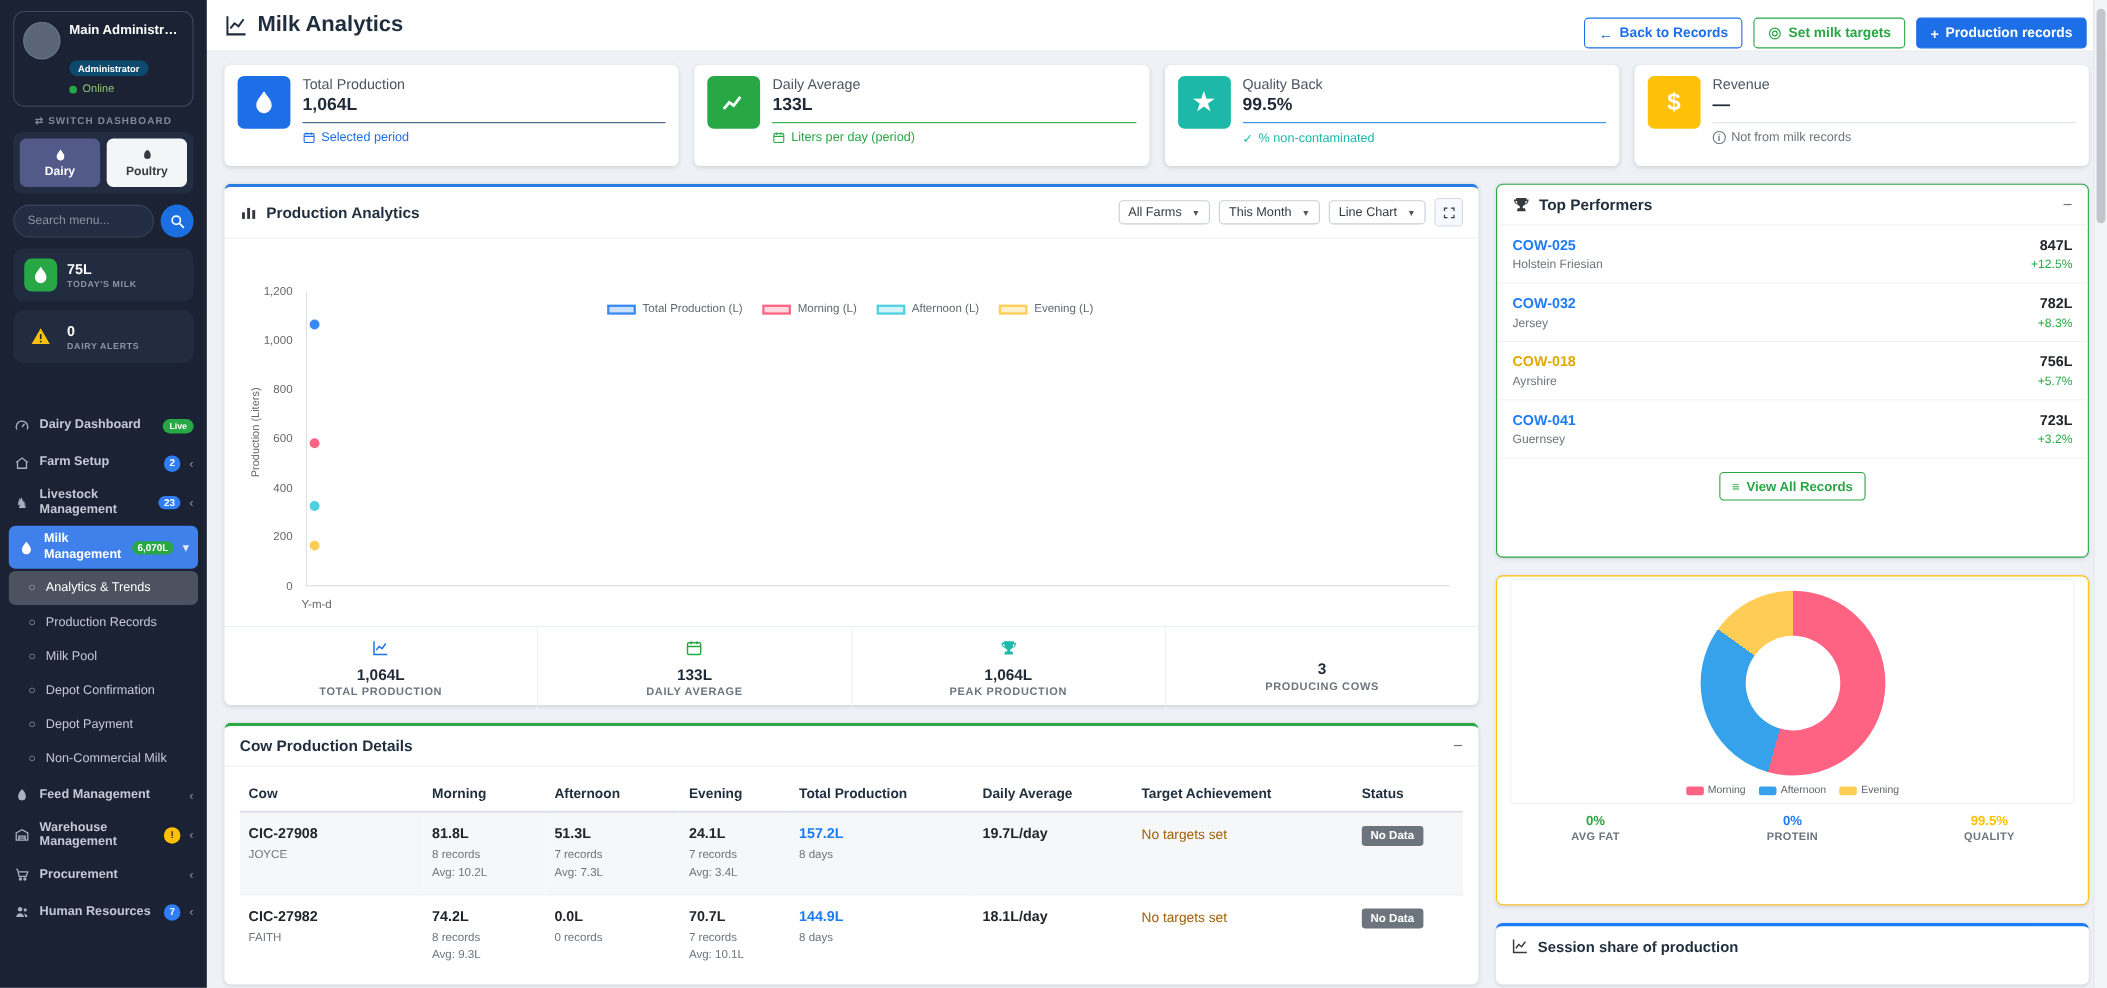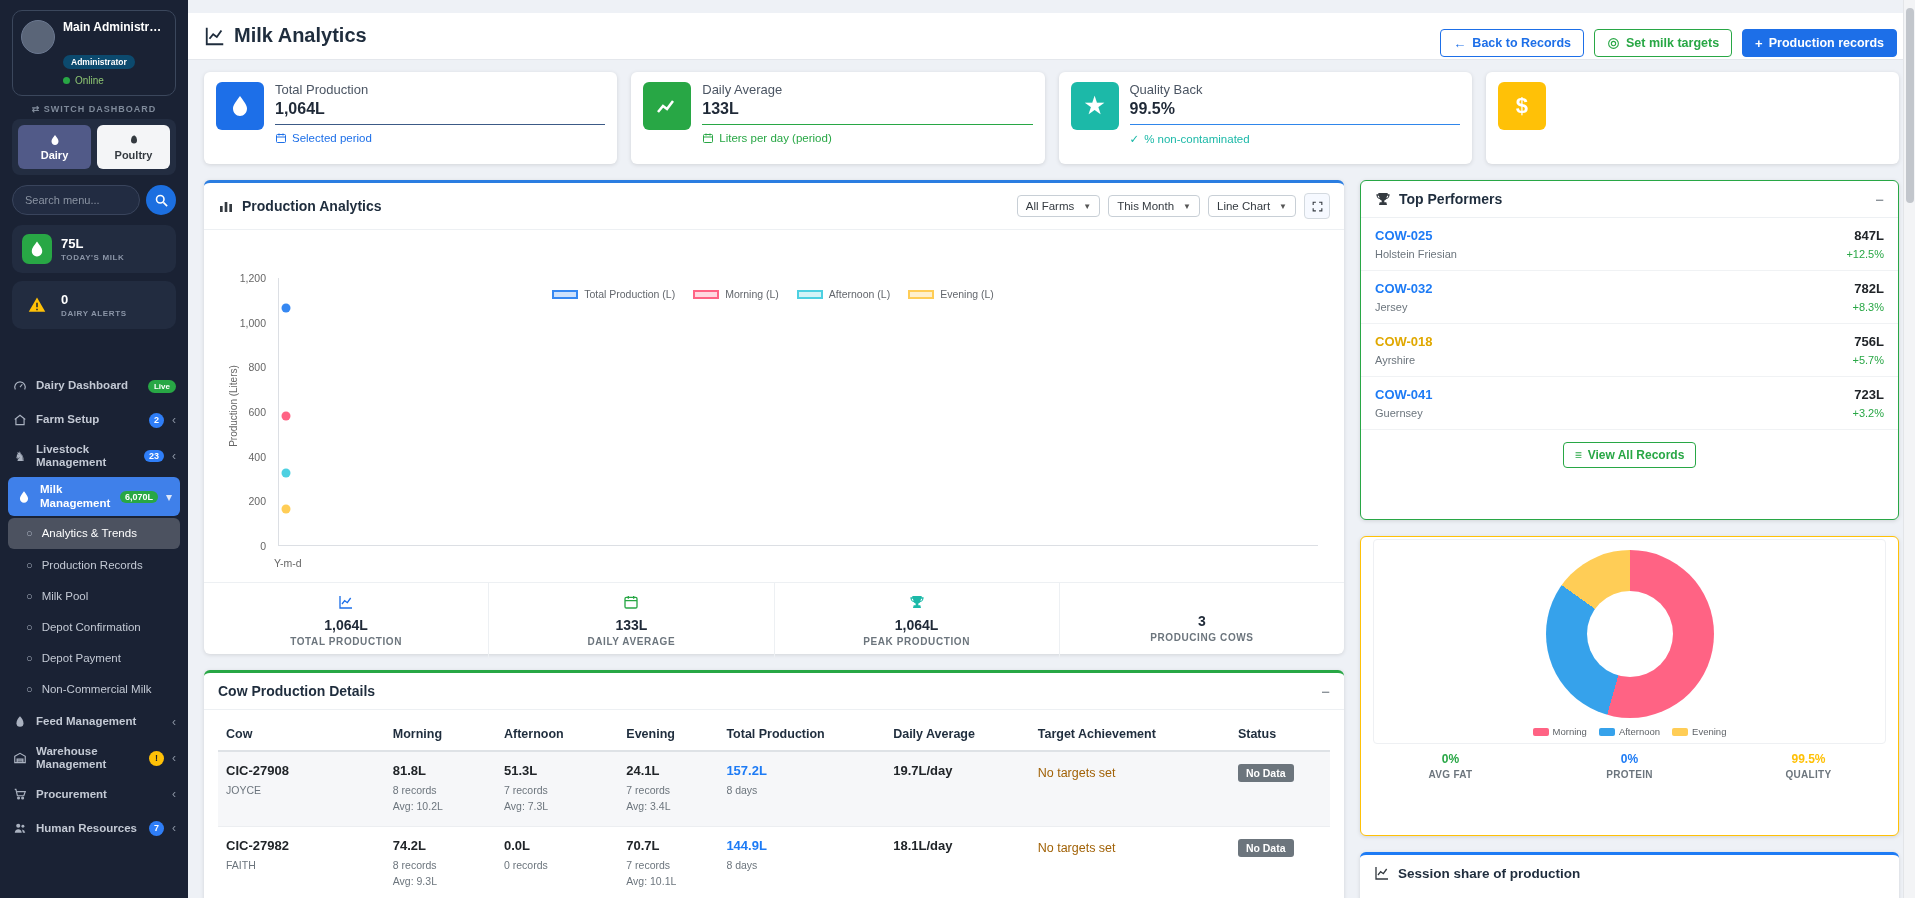--- a/index.html
+++ b/index.html
@@ -48,21 +48,21 @@
   .badge-live { background:#28a745; color:#fff; font-size:8px; font-weight:bold; border-radius:7px; padding:2px 6px; }
   .badge-circ { width:15px; height:15px; flex:0 0 15px; border-radius:50%; background:#2f7ef7; color:#fff; font-size:9px; font-weight:bold; display:flex; align-items:center; justify-content:center; }
   .badge-circ.yellow { background:#ffc107; color:#212529; }
   .badge-pill { background:#2f7ef7; color:#fff; font-size:9px; font-weight:bold; border-radius:8px; padding:1px 5px; }
   .badge-pill.green { background:#28a745; }
   .submenu-item { min-height:31px; display:flex; align-items:center; gap:9px; padding:5px 12px 5px 26px; color:#c3c9d4; font-size:11.5px; cursor:pointer; }
   .submenu-item .circ { color:#aab2c0; font-size:11px; }
   .submenu-item.active { background:rgba(255,255,255,.22); margin:1px 8px; padding-left:18px; border-radius:6px; color:#fff; }
 
   
-  .main { position:absolute; left:188px; top:13px; right:0; height:806px; }
+  .main { position:absolute; left:188px; top:0; right:0; height:806px; }
   .topbar { background:#fff; padding:11px 18px 12px 16px; border-bottom:1px solid #e4e7ec; position:relative; }
   .title-row { display:flex; align-items:center; gap:8px; }
   .title-row svg { width:22px; height:22px; color:#1f2d3d; }
   .topbar h1 { font-size:20px; color:#1f2d3d; }
   .subtitle { font-size:12px; color:#6b7785; margin:4px 0 0 30px; }
   .topbar-actions { position:absolute; right:18px; top:16px; display:flex; gap:10px; }
   .btn { display:flex; align-items:center; gap:6px; font-family:inherit; font-size:12.5px; font-weight:bold; padding:6px 12px; border-radius:4px; cursor:pointer; background:#fff; }
   .btn .bi { font-size:13px; line-height:1; }
   .btn svg { width:13px; height:13px; }
   .btn.outline-blue { border:1px solid #1d6fe8; color:#1d6fe8; }
@@ -434,20 +434,29 @@
           <div class="scard-v">99.5%</div>
           <div class="scard-div"></div>
           <div class="scard-f">
             <span>✓</span>
             <span>% non-contaminated</span>
           </div>
         </div>
       </div>
       <div class="scard c3">
         <div class="scard-icon">$</div>
+        <div class="scard-body">
+          <div class="scard-t">Revenue</div>
+          <div class="scard-v">—</div>
+          <div class="scard-div"></div>
+          <div class="scard-f">
+            <span class="info-circ">i</span>
+            <span>Not from milk records</span>
+          </div>
+        </div>
       </div>
     </div>
 
     <div class="left-col">
 
       <div class="panel panel-analytics">
         <div class="panel-head">
           <svg viewBox="0 0 24 24" fill="currentColor">
               <rect x="3" y="12" width="4" height="9"></rect>
               <rect x="10" y="6" width="4" height="15"></rect>

